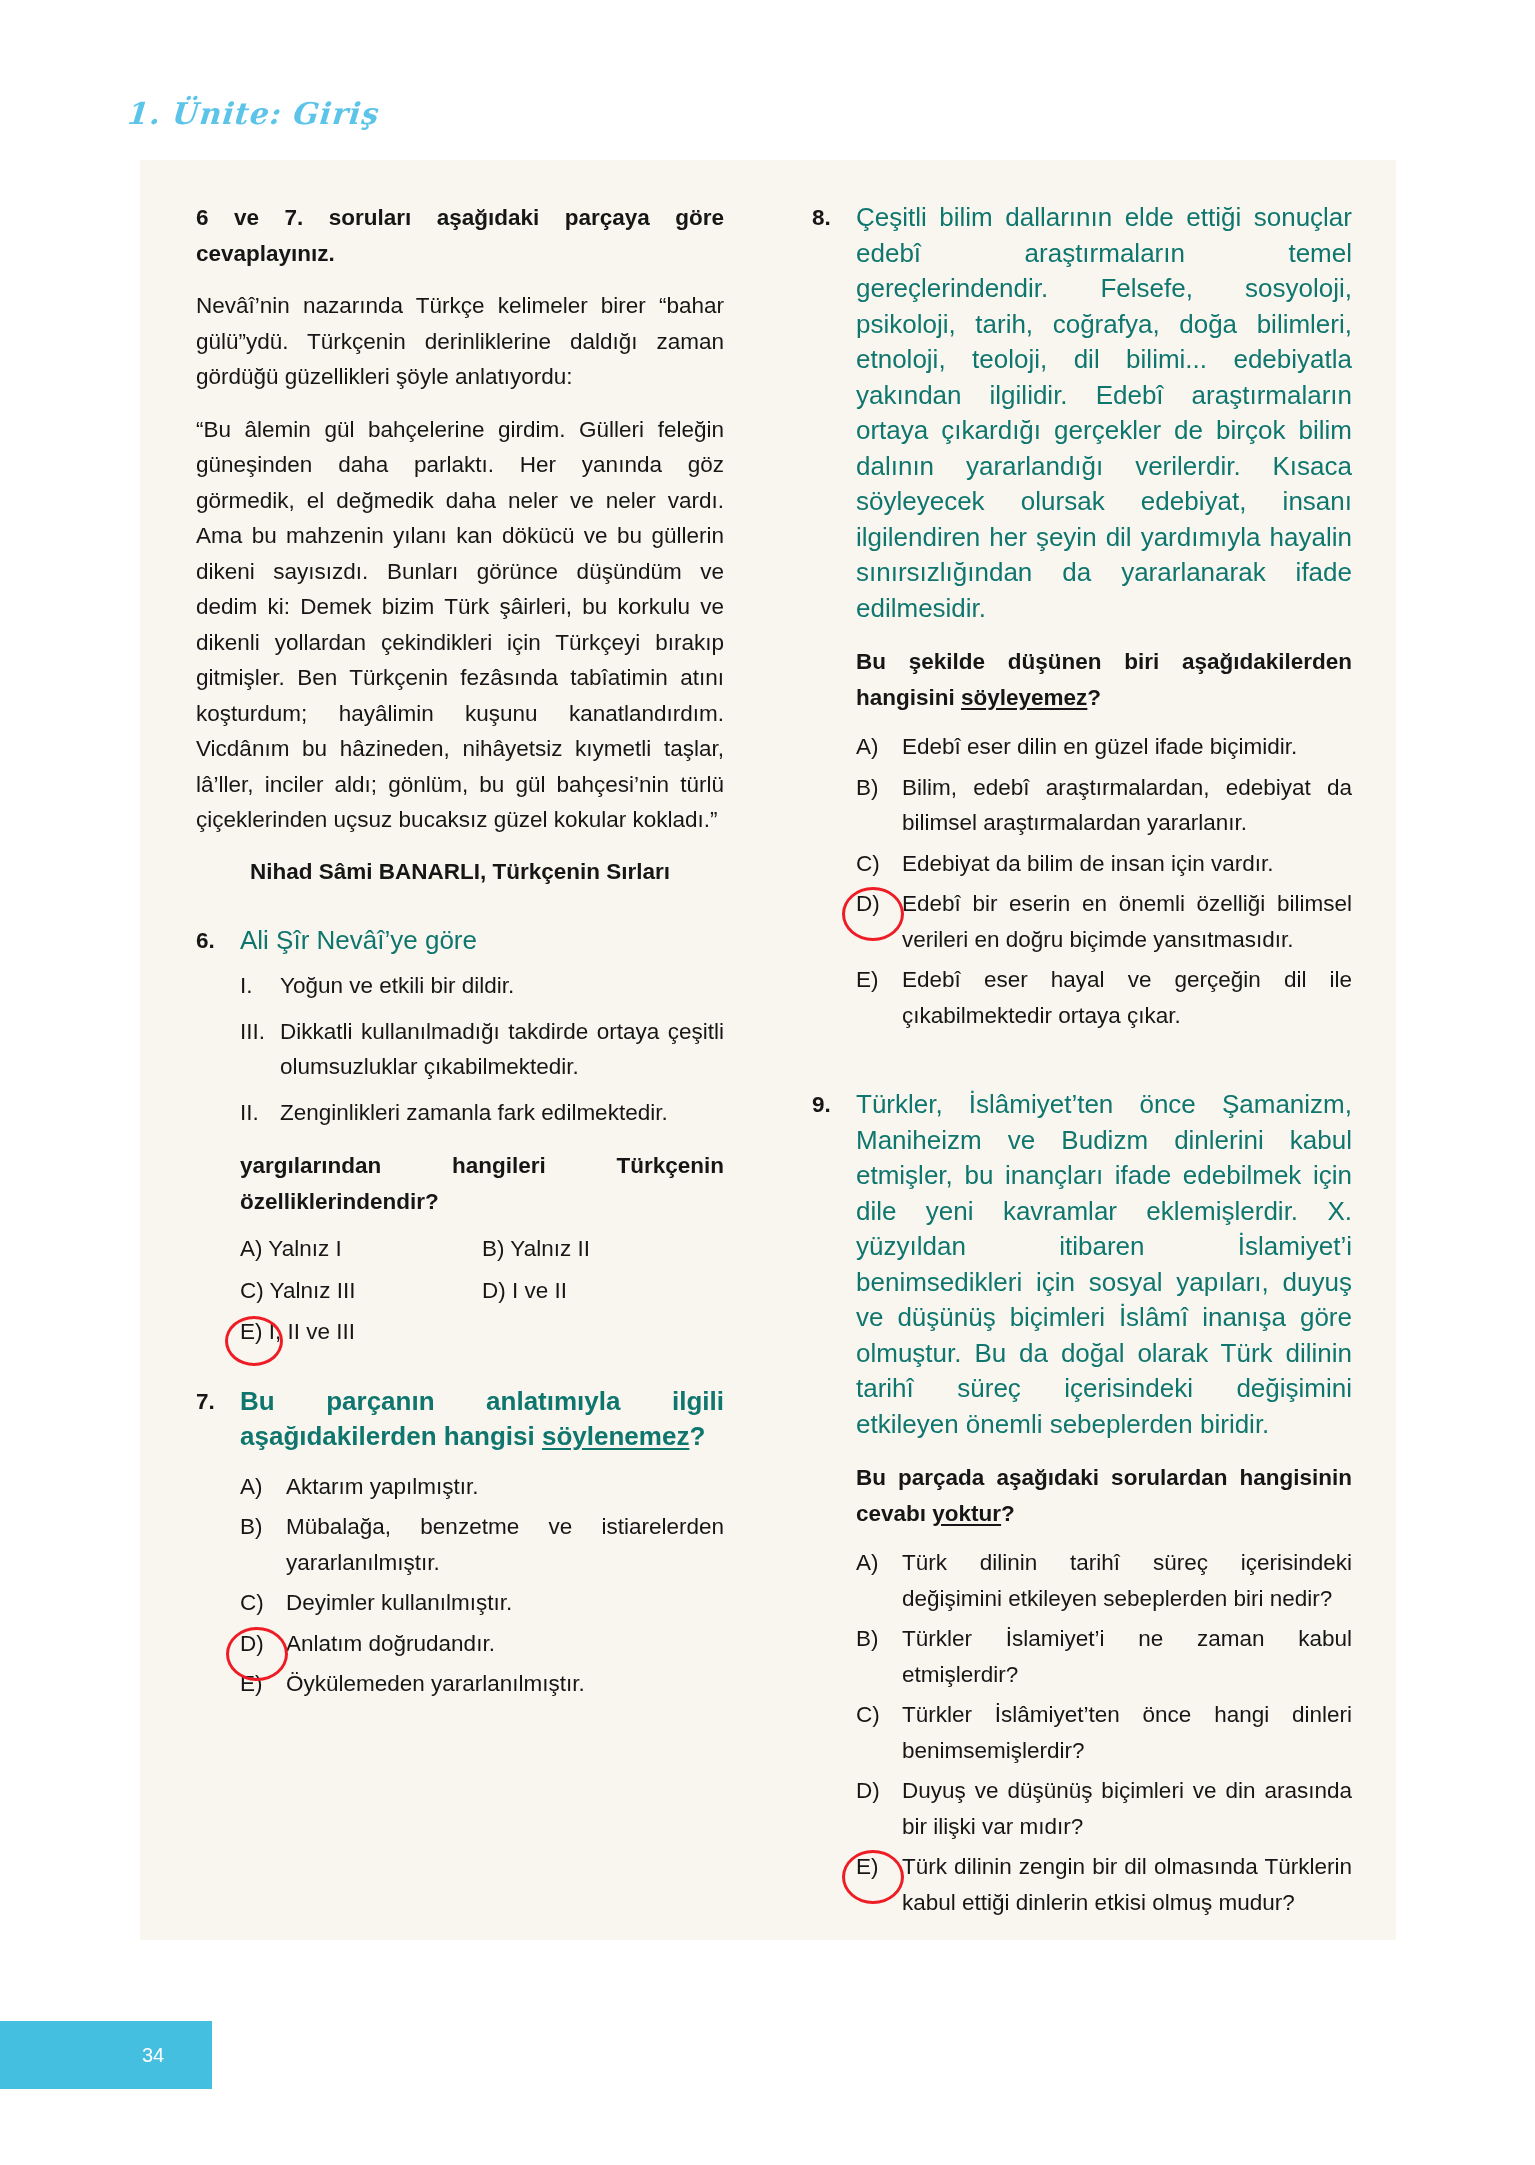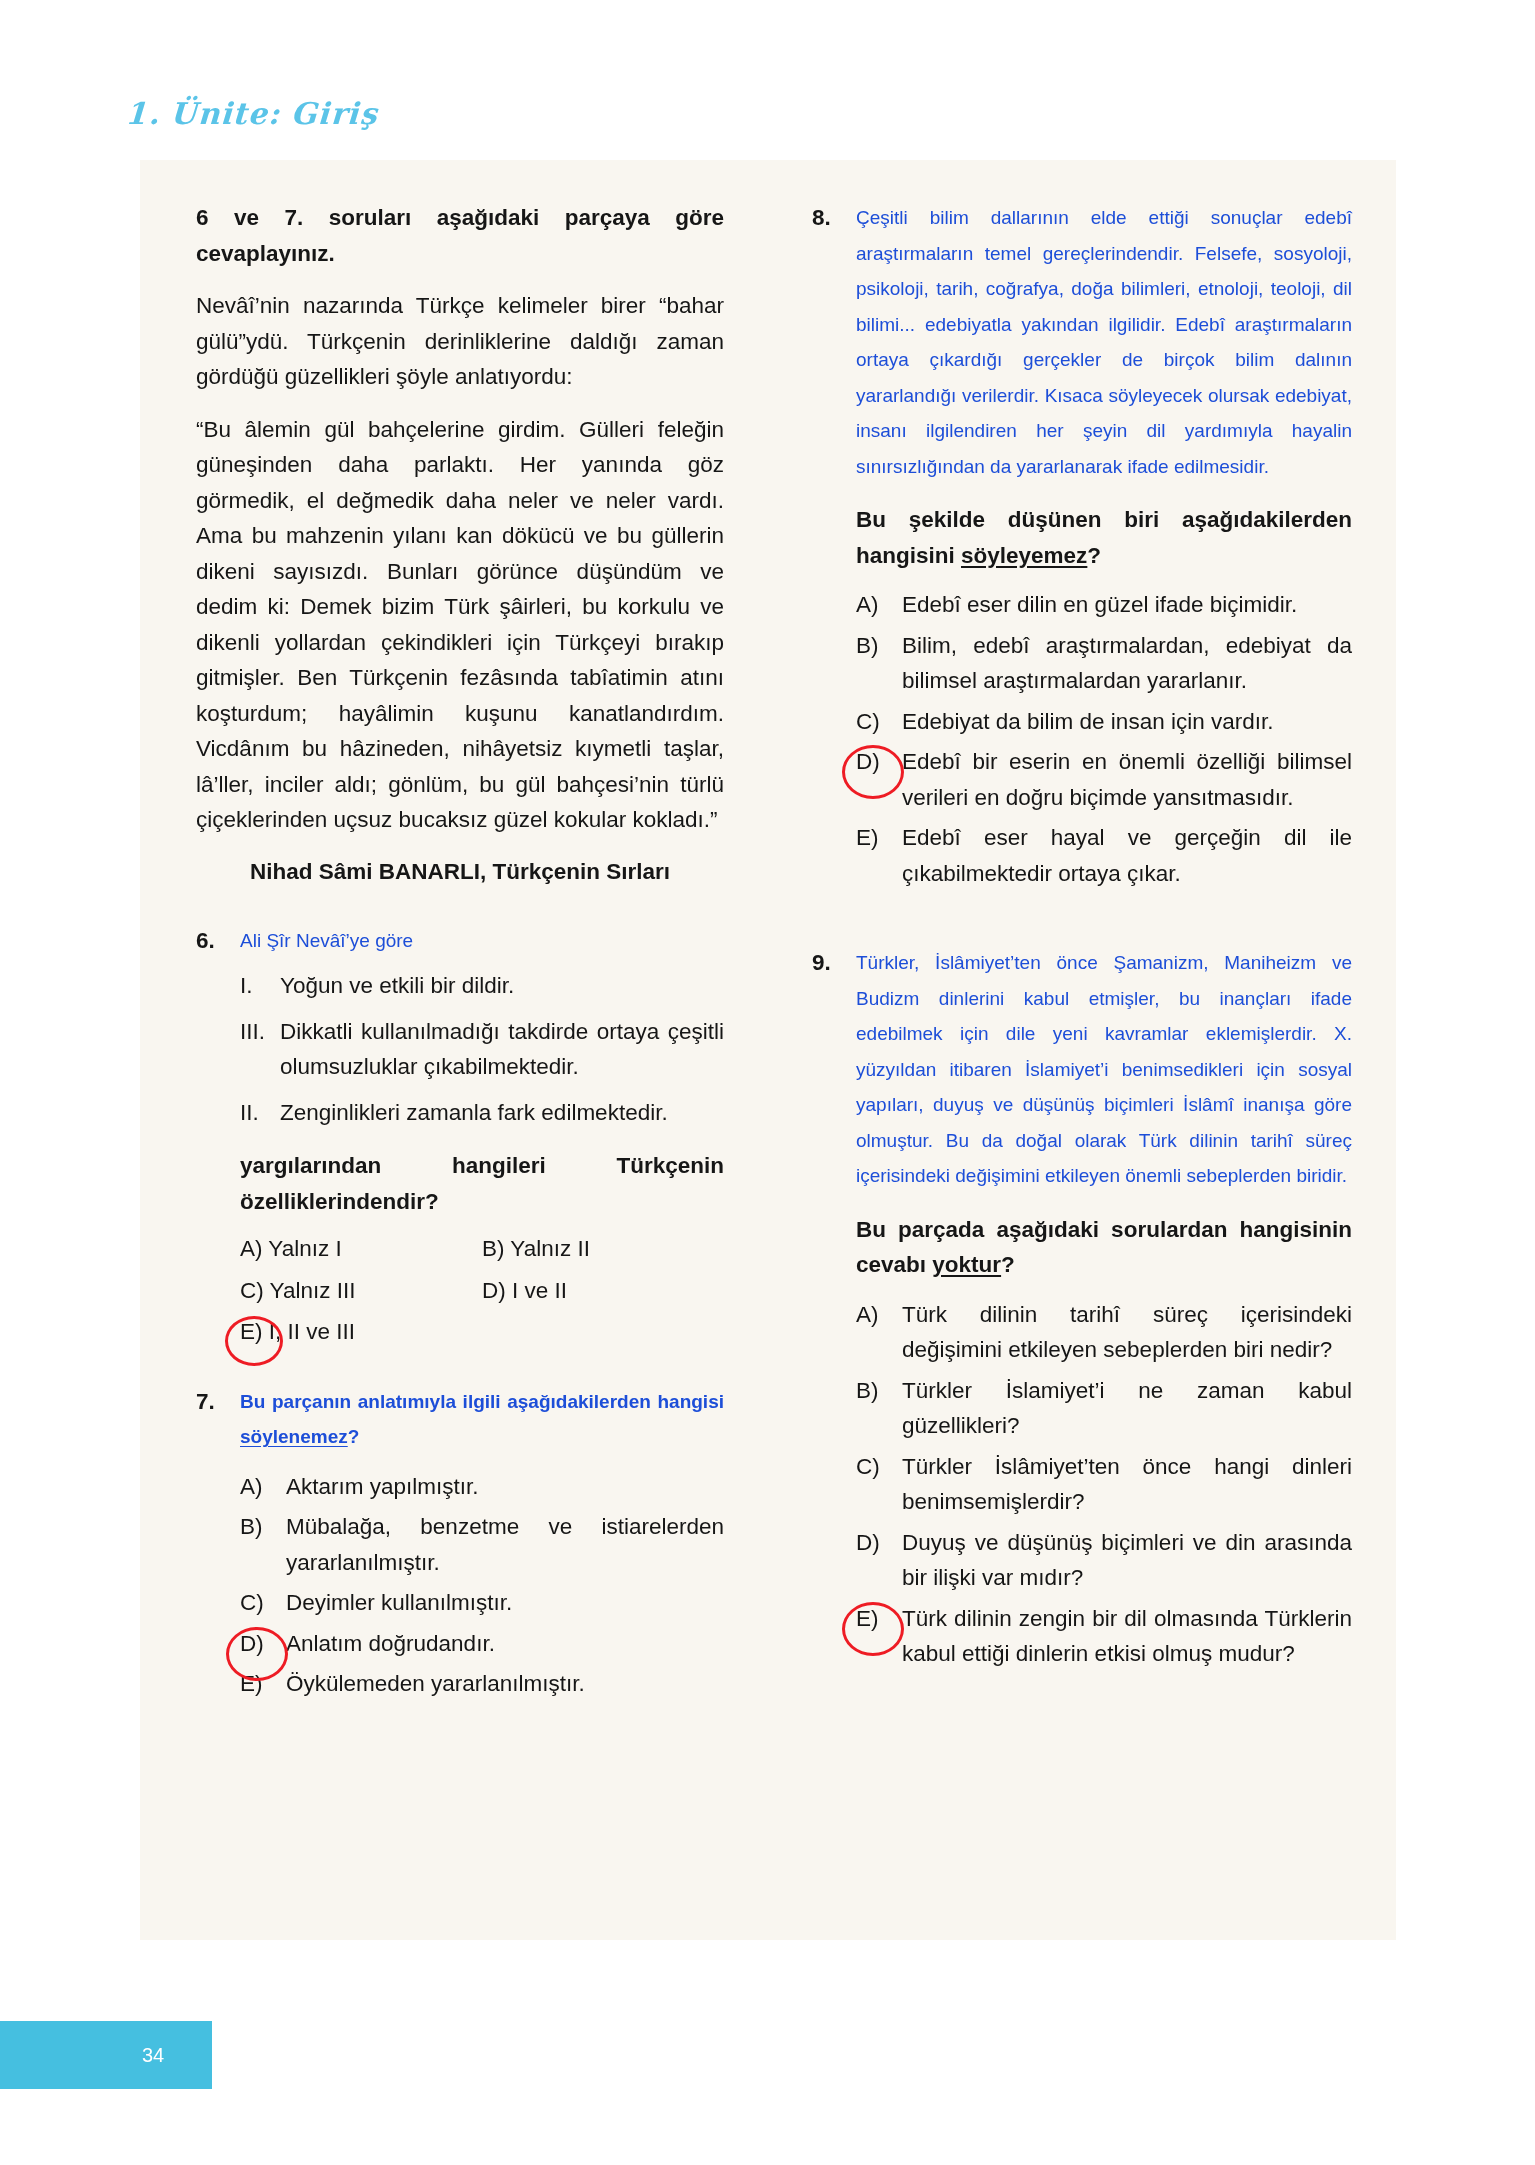--- a/index.html
+++ b/index.html
@@ -55,21 +55,21 @@
   }
 
   
   .q{position:relative;margin-top:34px;}
   .q-head{display:flex;align-items:flex-start;}
   .q-num{
     flex:0 0 44px;font-size:22.5px;line-height:35.5px;
     font-weight:700;color:#161616;
   }
   .q-stem{
-    flex:1;font-size:19px;line-height:35.5px;color:#1d4ed8;
+    flex:1;font-size:26px;line-height:35.5px;color:#0f766e;
     text-align:justify;
   }
   .q-stem.bold{font-weight:700;}
 
   
   .roman-list{margin:10px 0 0 44px;}
   .roman-item{display:flex;align-items:flex-start;margin-bottom:10px;}
   .roman-lbl{
     flex:0 0 40px;font-size:22.5px;line-height:35.5px;color:#161616;
   }
@@ -285,21 +285,21 @@
 
           <div class="sub-stem"><span>Bu parçada aşağıdaki sorulardan hangisinin cevabı </span><span class="u">yoktur</span><span>?</span></div>
 
           <div class="opts">
             <div class="opt">
               <div class="opt-lbl">A)</div>
               <div class="opt-txt">Türk dilinin tarihî süreç içerisindeki değişimini etkileyen sebeplerden biri nedir?</div>
             </div>
             <div class="opt">
               <div class="opt-lbl">B)</div>
-              <div class="opt-txt">Türkler İslamiyet’i ne zaman kabul güzellikleri?</div>
+              <div class="opt-txt">Türkler İslamiyet’i ne zaman kabul etmişlerdir?</div>
             </div>
             <div class="opt">
               <div class="opt-lbl">C)</div>
               <div class="opt-txt">Türkler İslâmiyet’ten önce hangi dinleri benimsemişlerdir?</div>
             </div>
             <div class="opt">
               <div class="opt-lbl">D)</div>
               <div class="opt-txt">Duyuş ve düşünüş biçimleri ve din arasında bir ilişki var mıdır?</div>
             </div>
             <div class="opt">

